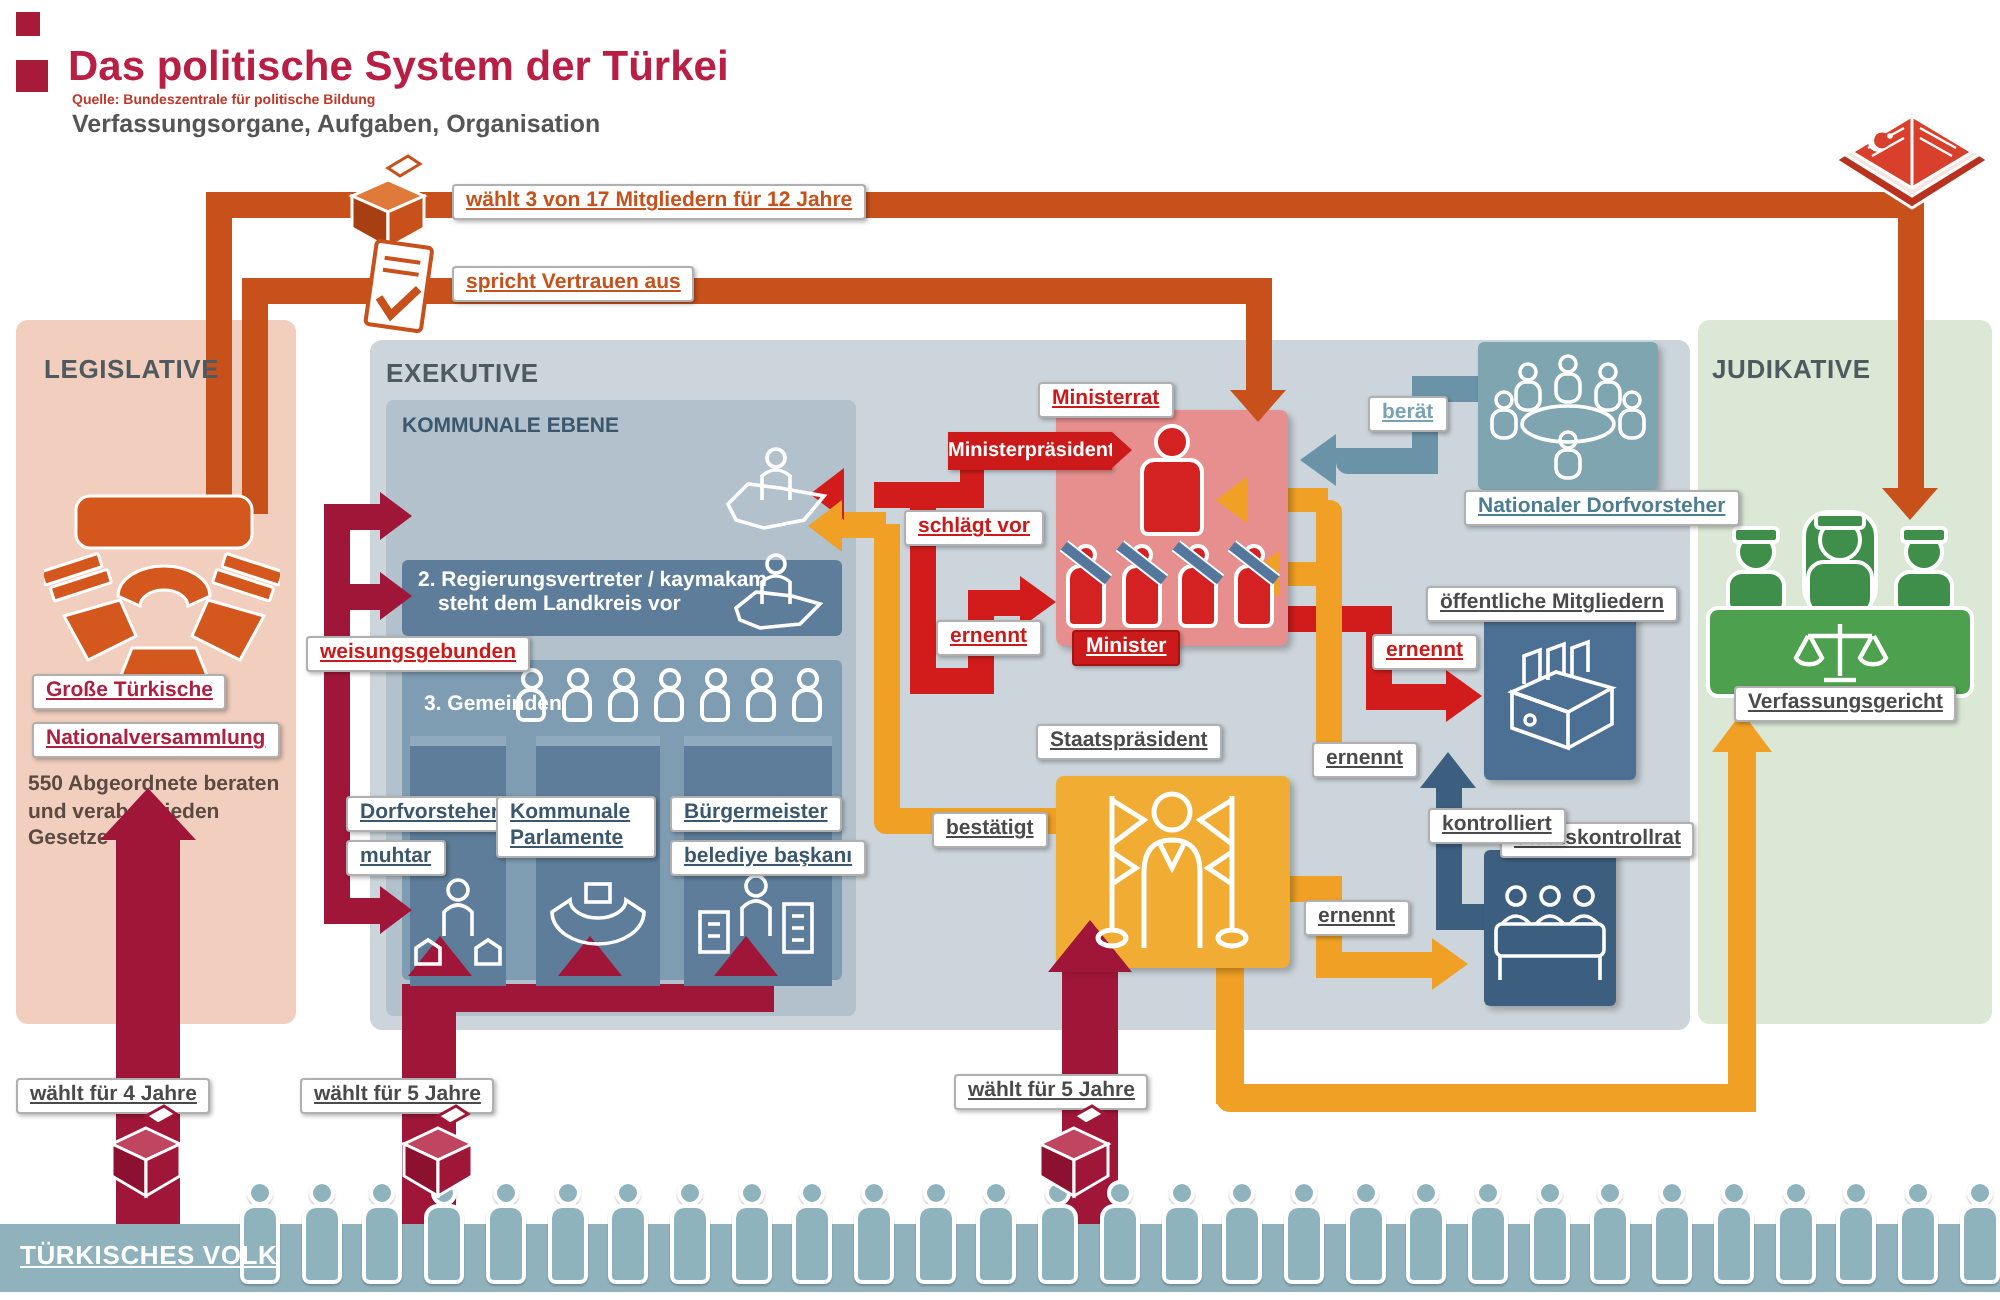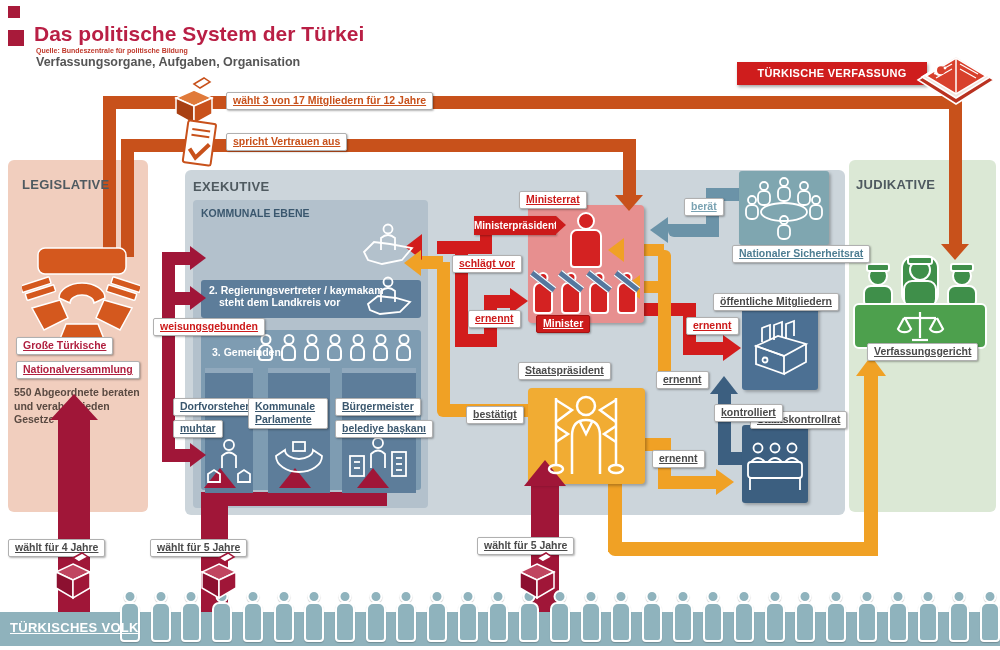--- a/index.html
+++ b/index.html
@@ -312,21 +312,21 @@
           <rect x="56" y="17" width="12" height="14" rx="5"></rect>
       <circle cx="10" cy="26" r="4"></circle>
           <rect x="4" y="31" width="12" height="14" rx="5"></rect>
       <circle cx="74" cy="26" r="4"></circle>
           <rect x="68" y="31" width="12" height="14" rx="5"></rect>
       <circle cx="42" cy="46" r="4"></circle>
           <rect x="36" y="51" width="12" height="14" rx="5"></rect>
     </g>
       </svg>
   </div>
-  <div class="lb t-teal" style="left:732px;top:245px;">Nationaler Sicherheitsrat</div>
+  <div class="lb t-teal" style="left:732px;top:245px;">Nationaler Dorfvorsteher</div>
 
   <div class="lb" style="left:713px;top:293px;">öffentliche Mitgliedern</div>
   <div class="orgbox" style="left:742px;top:303px;width:76px;height:87px;background:#4c7093;border-radius:3px;"></div>
   <div class="abs" style="left:748px;top:312px;z-index:5;">
     <svg width="64" height="70" viewBox="0 0 64 70">
         <g stroke="#fff" fill="none" stroke-width="1.8">
       <path d="M8 34 L30 24 L58 32 L36 44 Z"></path>
       <path d="M8 34 L8 52 L36 62 L36 44 Z"></path>
       <path d="M36 62 L58 50 L58 32"></path>
       <path d="M14 30 L14 16 L22 13 L22 27"></path>
@@ -440,23 +440,20 @@
     <svg width="46" height="48" viewBox="0 0 46 48">
         <g stroke="#fff" stroke-width="1.5">
       <polygon points="23,6 32,1 38,5 29,10" fill="#fff" stroke="#a01638"></polygon>
       <polygon points="23,12 40,20 23,28 6,20" fill="#c04560"></polygon>
       <polygon points="6,20 23,28 23,46 6,36" fill="#8c1030"></polygon>
       <polygon points="40,20 23,28 23,46 40,36" fill="#a01638"></polygon>
     </g>
       </svg>
   </div>
 
-  <div class="abs" style="left:737px;top:62px;width:190px;height:23px;background:#cf1d1d;z-index:7;box-shadow:1px 2px 3px rgba(0,0,0,.35);">
-    <span style="display:block;font:bold 11px 'Liberation Sans',sans-serif;color:#fff;text-align:center;line-height:23px;letter-spacing:.3px;">TÜRKISCHE VERFASSUNG</span>
-  </div>
   <div class="abs" style="left:912px;top:34px;z-index:8;">
     <svg width="88" height="84" viewBox="0 0 88 84">
       <g stroke="#fff" stroke-width="1.5">
         <path d="M6 46 L44 22 L82 46 L44 70 Z" fill="#b93220"></path>
         <path d="M10 43 L44 22 L78 43 L44 64 Z" fill="#f3e6e0"></path>
         <path d="M14 42 L44 24 L74 42 L44 60 Z" fill="#d8402c"></path>
         <path d="M44 24 L44 60" stroke="#fff"></path>
         <path d="M22 40 L40 30 M24 44 L40 35 M48 30 L66 40 M48 35 L64 44" stroke="#fff" stroke-width="1.2"></path>
       </g>
       <circle cx="27" cy="37" r="5" fill="#fff"></circle>

